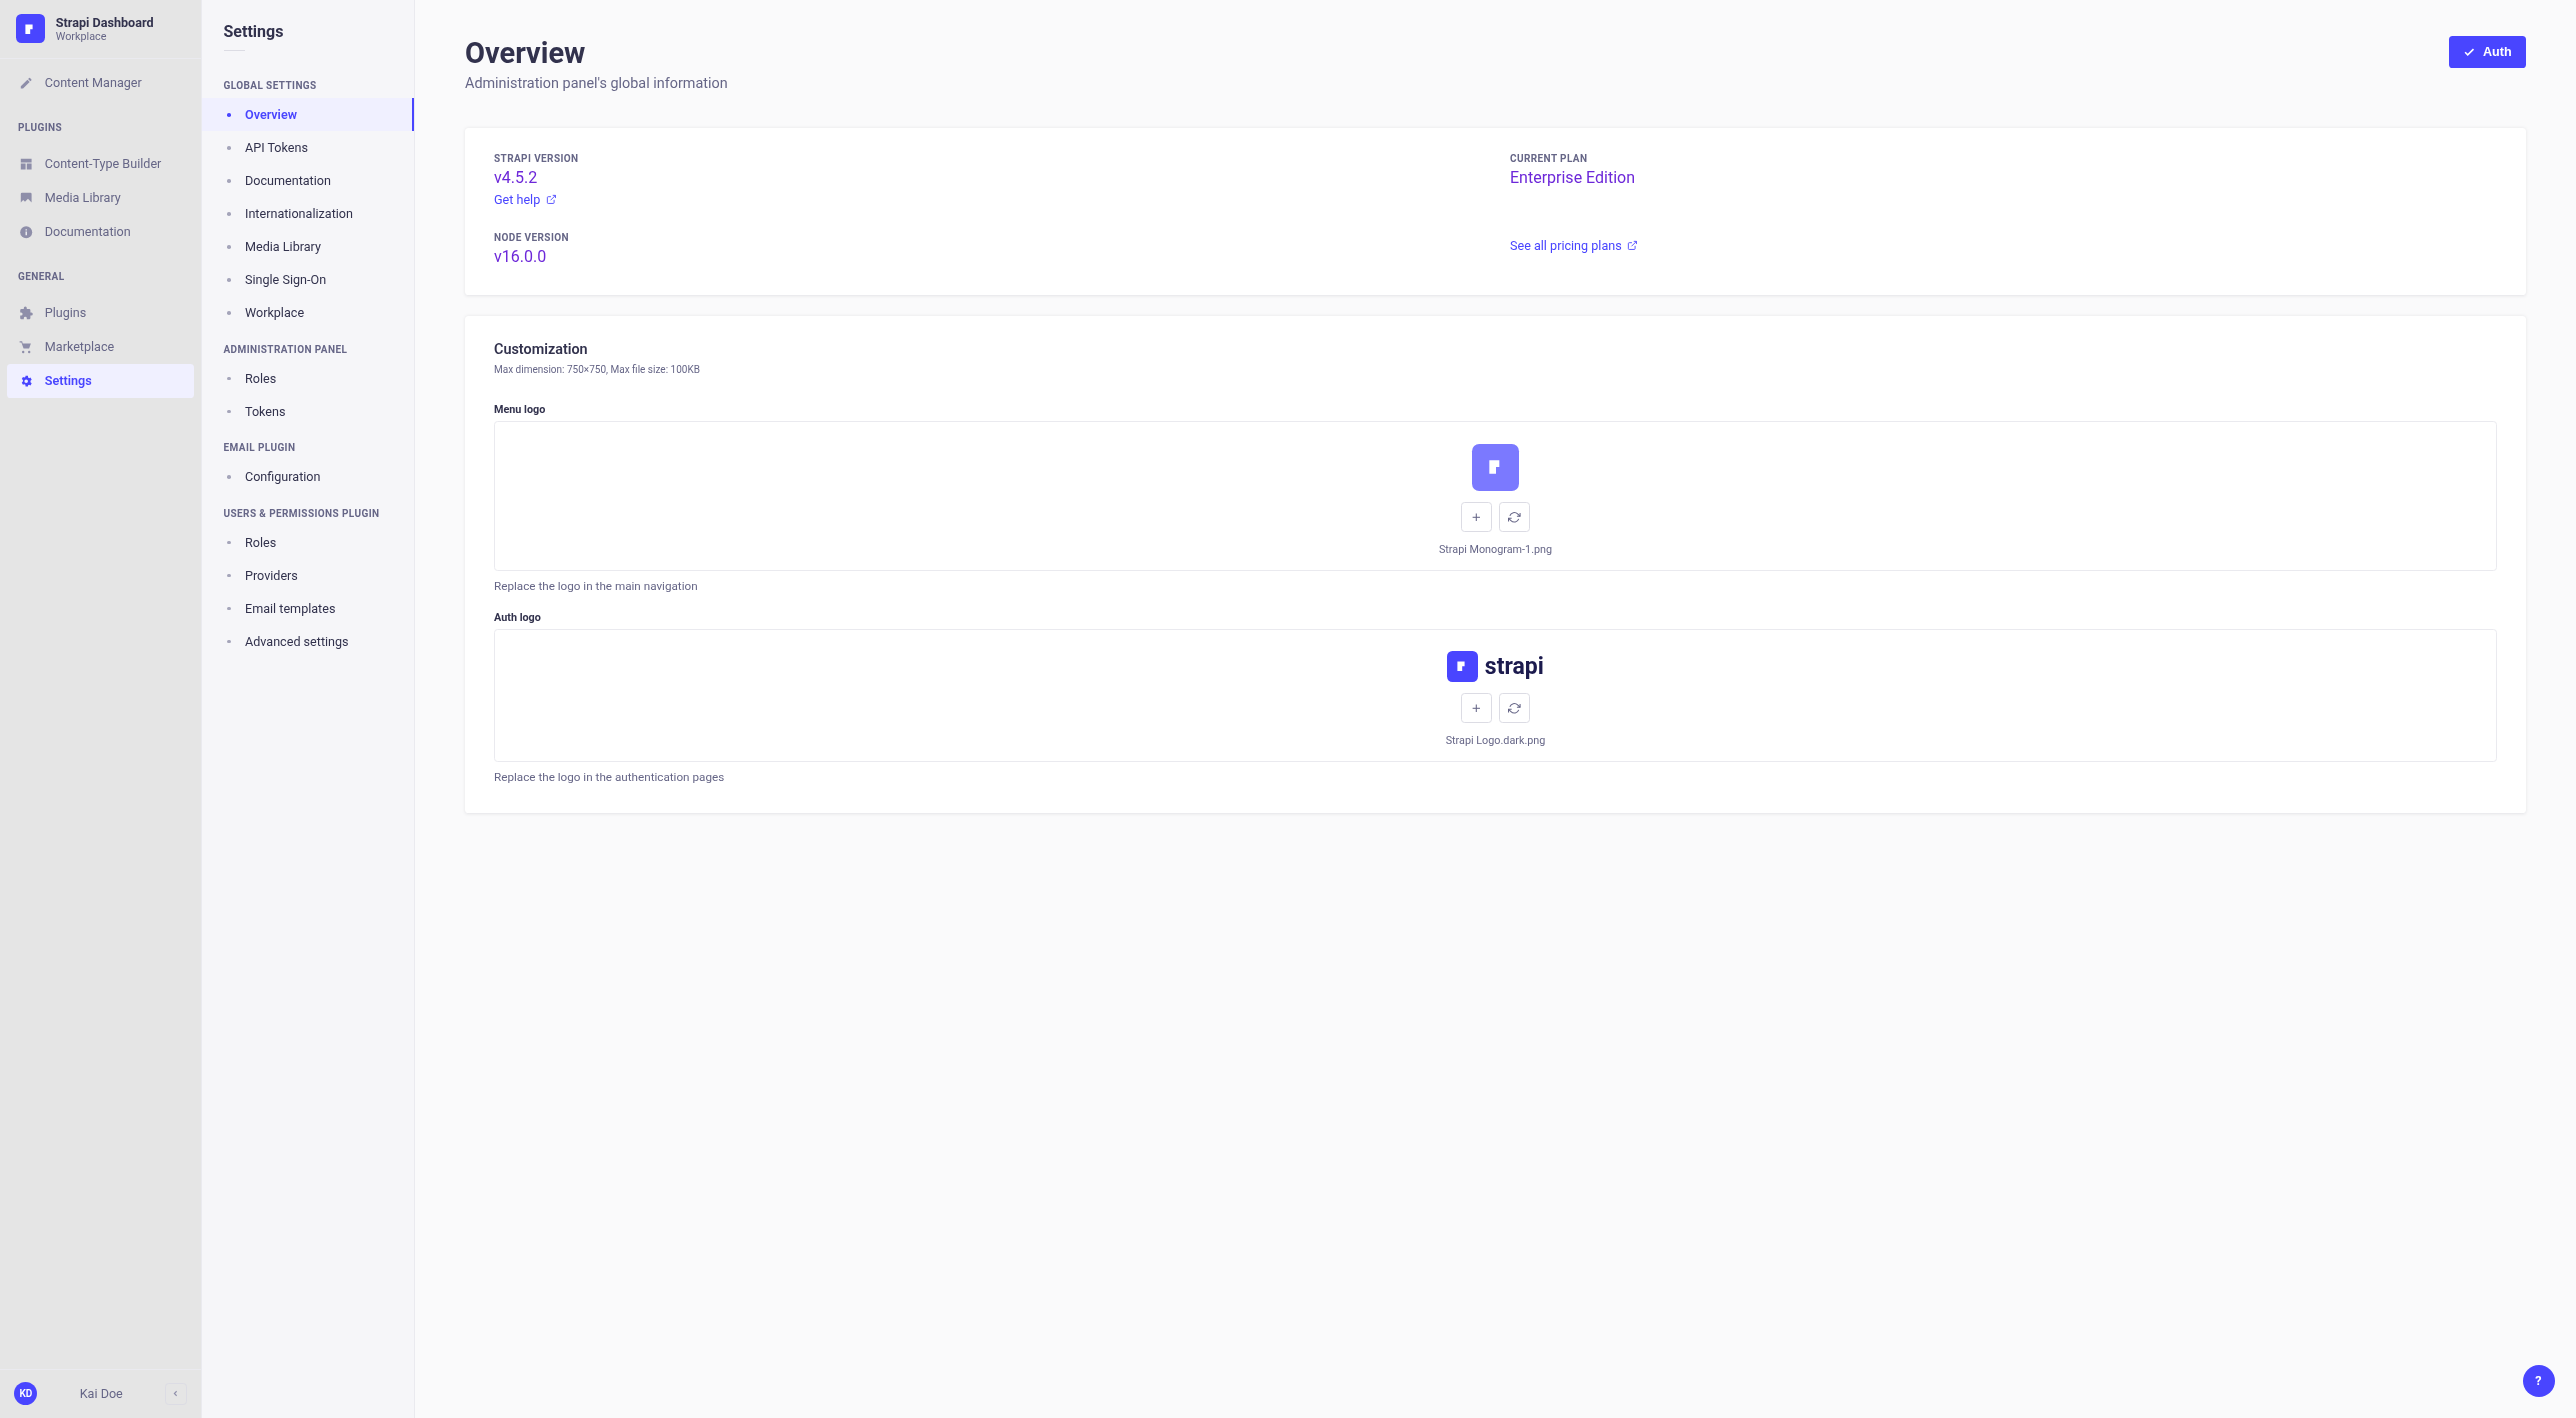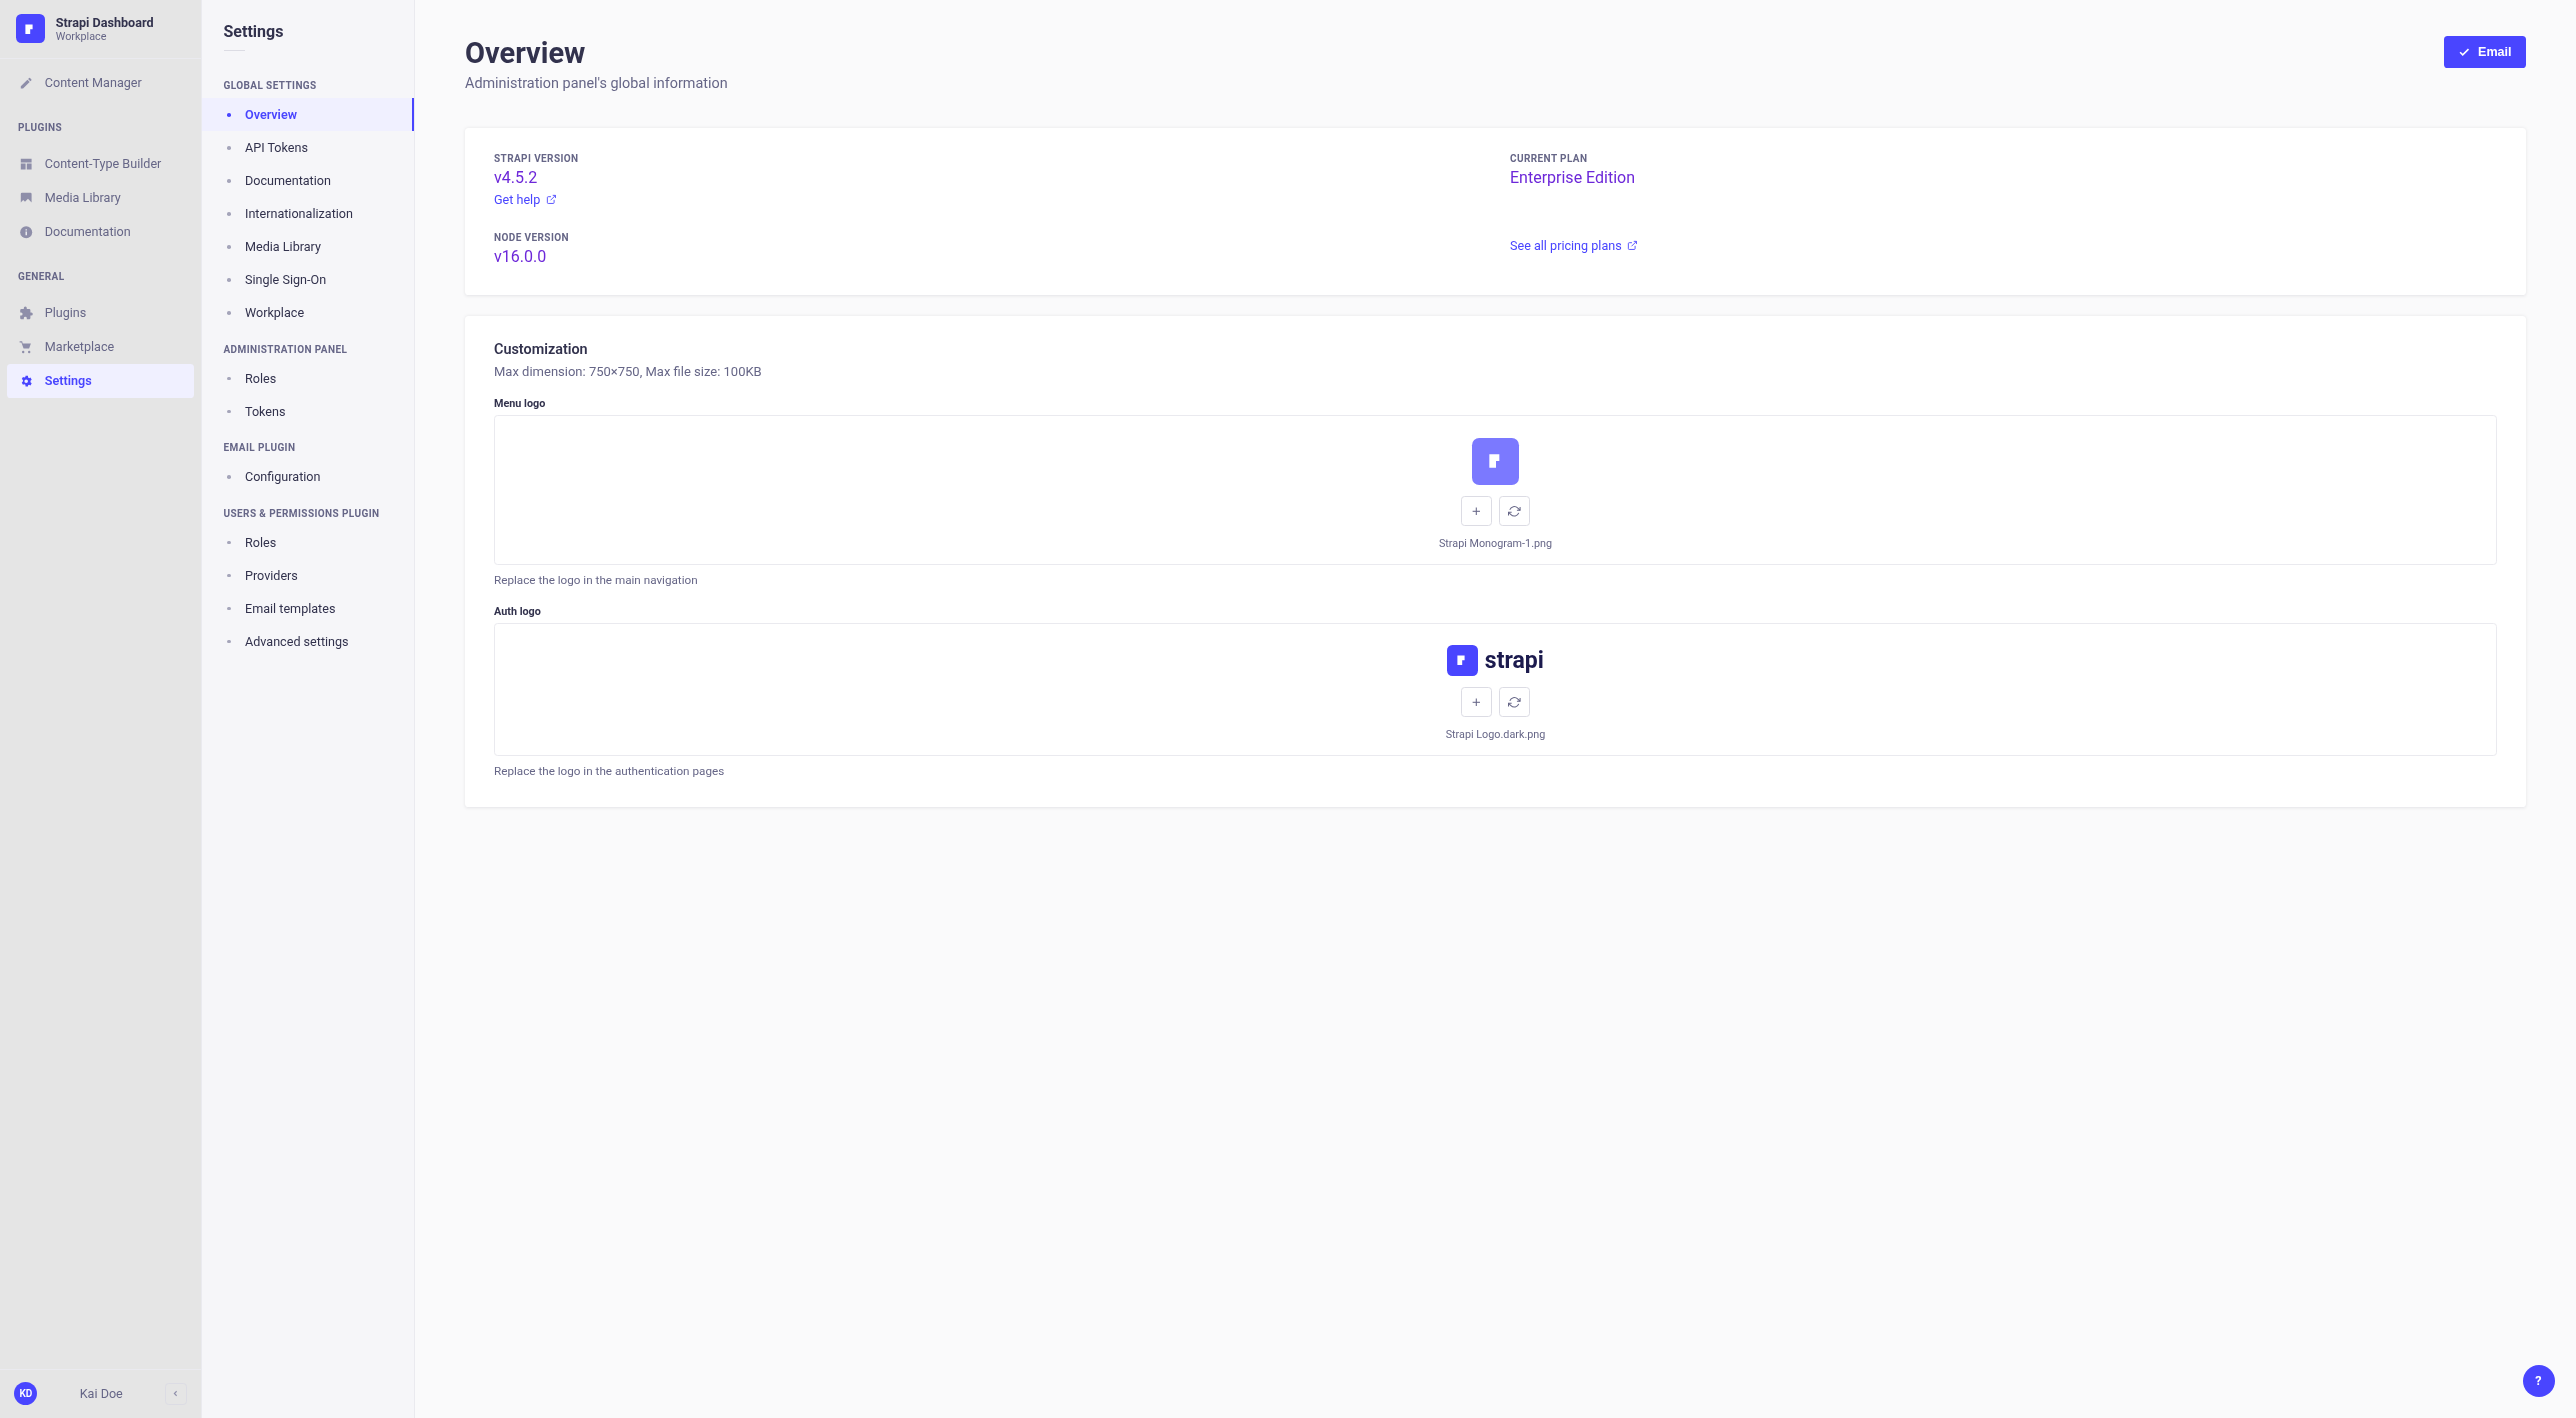--- a/index.html
+++ b/index.html
@@ -36,21 +36,21 @@
 
 
 .content { flex: 1; overflow-y: auto; padding: 36px 50px; position: relative; }
 .page-header { display: flex; justify-content: space-between; align-items: flex-start; margin-bottom: 36px; }
 .page-title { font-size: 29px; font-weight: 700; color: #32324d; margin-bottom: 5.4px; }
 .page-subtitle { font-size: 14.4px; color: #666687; }
 .save-btn { background: #4945ff; color: #fff; border: none; border-radius: 3.6px; padding: 9px 14.4px; font-weight: 600; font-size: 12.6px; display: flex; align-items: center; gap: 7.2px; cursor: pointer; }
 
 .card { background: #fff; border-radius: 3.6px; box-shadow: 0 0.9px 3.6px rgba(33,33,52,0.1); padding: 25px 29px 29px; margin-bottom: 21.5px; }
 .card-title { font-size: 14.4px; font-weight: 600; color: #32324d; margin-bottom: 21.5px; }
-.card-sub { font-size: 13px; color: #666687; margin-top: -16px; margin-bottom: 18px; }
+.card-sub { font-size: 10px; color: #666687; margin-top: -16px; margin-bottom: 28px; }
 
 .details-grid { display: grid; grid-template-columns: 1fr 1fr; gap: 25px 29px; }
 .field-label { font-size: 10px; font-weight: 700; color: #666687; letter-spacing: 0.4px; margin-bottom: 3.6px; text-transform: uppercase; }
 .field-value { font-size: 16px; color: #6d28d9; }
 .link { color: #4945ff; font-size: 12.6px; cursor: pointer; display: inline-flex; align-items: center; gap: 5.4px; margin-top: 5.4px; }
 
 .logo-grid { display: grid; grid-template-columns: 1fr; gap: 18px; }
 .logo-label { font-size: 10.8px; font-weight: 700; color: #32324d; margin-bottom: 5.4px; }
 .logo-box { border: 0.9px solid #eaeaef; border-radius: 3.6px; padding: 21.5px 14.4px 14.4px; display: flex; flex-direction: column; align-items: center; gap: 10.8px; background:#fff; }
 .logo-preview { width: 47px; height: 47px; background: #7b79ff; border-radius: 7.2px; display: flex; align-items: center; justify-content: center; color: #fff; }
@@ -230,21 +230,21 @@
   <main class="content">
     <div class="page-header">
       <div>
         <h1 class="page-title">Overview</h1>
         <div class="page-subtitle">Administration panel's global information</div>
       </div>
       <button class="save-btn">
         <svg width="12.6" height="12.6" viewBox="0 0 24 24" fill="none" stroke="#fff" stroke-width="3">
             <polyline points="20 6 9 17 4 12"></polyline>
           </svg>
-        <span>Email</span>
+        <span>Auth</span>
       </button>
     </div>
 
     <div class="card">
       <div class="details-grid">
         <div>
           <div class="field-label">STRAPI VERSION</div>
           <div class="field-value">v4.5.2</div>
           <a class="link">
             <span>Get help</span>

